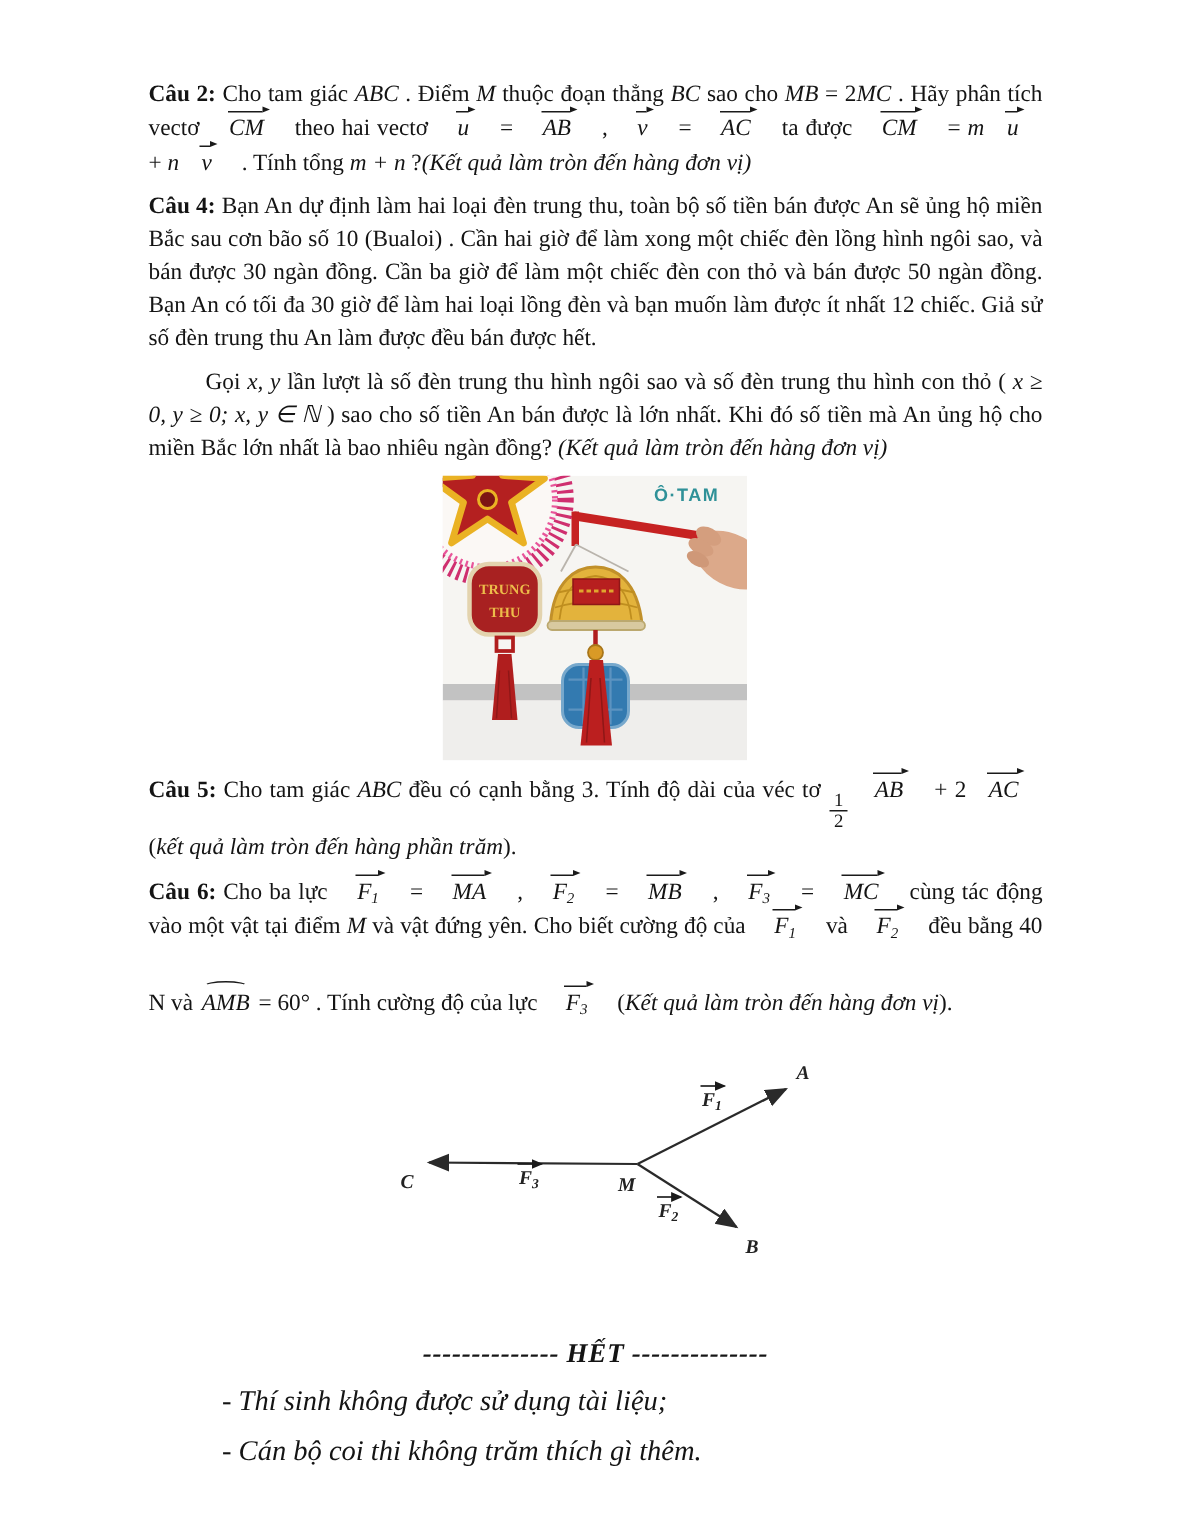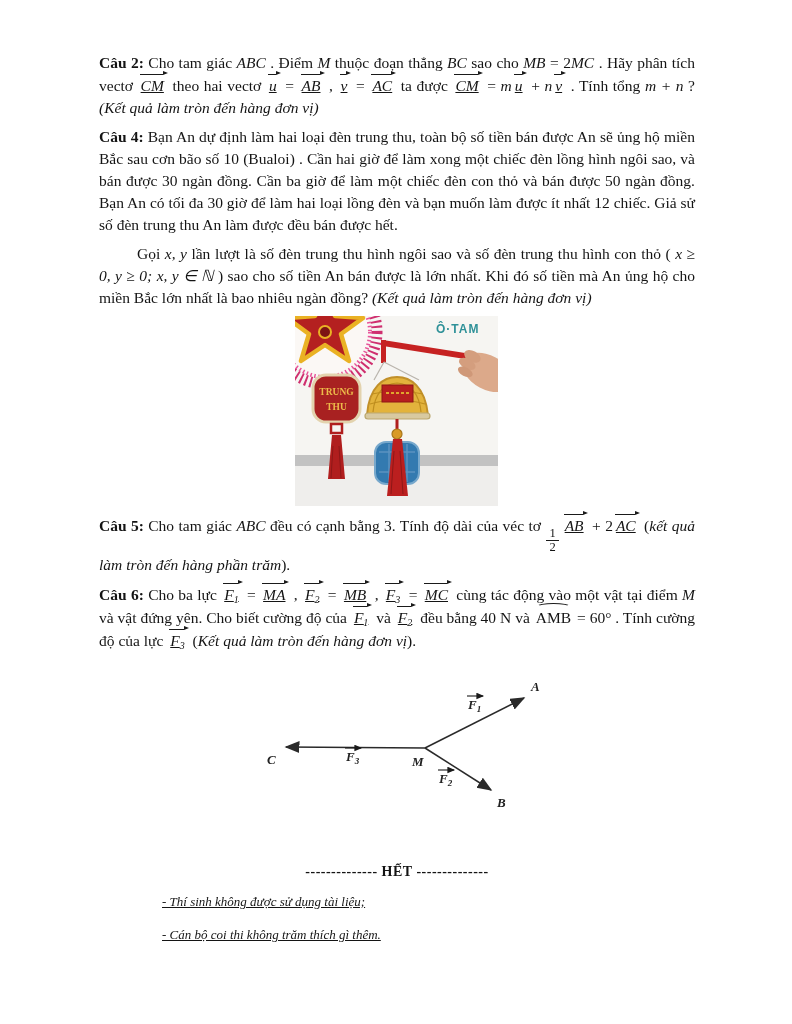--- a/index.html
+++ b/index.html
@@ -7,46 +7,46 @@
   body { width:792px; height:1024px; position:relative; overflow:hidden;
          font-family:"Liberation Serif","DejaVu Serif",serif; color:#141414; }
   .page { position:absolute; left:0; top:0; width:792px; height:1024px; background:#fff; }
   .content { position:absolute; left:99px; top:52px; width:596px; }
 
   p.para { font-size:15.5px; line-height:22px; text-align:justify; margin-bottom:7px; }
   .seg-n { font-style:normal; }
   .seg-b { font-weight:bold; }
   .seg-i { font-style:italic; }
 
-  .seg-v { font-style:italic; position:relative; display:inline-block; padding:1px 3px 0 2px; margin:0 1px;text-decoration:underline; }
+  .seg-v { font-style:italic; position:relative; display:inline-block; padding:1px 3px 0 2px; margin:0 13px; }
   .seg-v::before { content:""; position:absolute; left:1px; right:4px; top:0px; border-top:1.3px solid #1a1a1a; }
   .seg-v::after  { content:""; position:absolute; right:-1px; top:-2.6px; width:0; height:0;
                    border-left:5px solid #1a1a1a; border-top:2.6px solid transparent; border-bottom:2.6px solid transparent; }
   .seg-v sub { font-size:10px; font-style:italic; vertical-align:-3px; line-height:0; }
 
-  .seg-h { position:relative; display:inline-block; padding:1px 2px 0 2px; }
+  .seg-h { font-style:italic; position:relative; display:inline-block; padding:1px 2px 0 2px;margin-top:28px; }
   .seg-h::before { content:""; position:absolute; left:3px; right:3px; top:-3px; height:6px;
                    border-top:1.4px solid #1a1a1a; border-left:1px solid transparent; border-right:1px solid transparent;
                    border-radius:50% 50% 0 0; }
 
   .seg-f { display:inline-flex; flex-direction:column; align-items:center; vertical-align:-6px;
            font-size:12.5px; line-height:13px; margin:0 3px 0 1px; font-style:normal; }
   .seg-f .fnum { border-bottom:1.2px solid #1a1a1a; padding:0 3px; }
   .seg-f .fden { padding:0 3px; }
 
   .indent-first { text-indent:38px;font-family:Liberation Serif, serif; }
 
   .photo-wrap { position:relative; width:203px; height:190px; margin:4px 0 8px 196px; overflow:hidden; }
 
   .diagram-wrap { position:relative; width:330px; height:152px; margin:24px 0 0 141px; }
   .dlbl { font-style:italic; font-weight:bold; font-size:13px; fill:#222; font-family:"Liberation Serif","DejaVu Serif",serif; }
   .dsub { font-size:9px; }
 
-  .het { text-align:center; font-weight:bold; font-size:14px; margin-top:36px; letter-spacing:.5px; }
-  .note { font-style:italic; font-size:13px; margin:11px 0 0 63px; line-height:22px;text-decoration:underline; }
+  .het { text-align:center; font-weight:bold; font-size:18px; margin-top:36px; letter-spacing:.5px;font-style:italic; }
+  .note { font-style:italic; font-size:19px; margin:11px 0 0 49px; line-height:22px; }
 </style>
 </head>
 <body>
 
 <div class="page">
   <div class="content">
 
     <p class="para"><span class="seg-b">Câu 2:</span><span class="seg-n"> Cho tam giác </span><span class="seg-i">ABC</span><span class="seg-n"> . Điểm </span><span class="seg-i">M</span><span class="seg-n"> thuộc đoạn thẳng </span><span class="seg-i">BC</span><span class="seg-n"> sao cho </span><span class="seg-i">MB</span><span class="seg-n"> = 2</span><span class="seg-i">MC</span><span class="seg-n"> . Hãy phân tích vectơ </span><span class="seg-v">CM</span><span class="seg-n"> theo hai vectơ </span><span class="seg-v">u</span><span class="seg-n"> = </span><span class="seg-v">AB</span><span class="seg-n"> , </span><span class="seg-v">v</span><span class="seg-n"> = </span><span class="seg-v">AC</span><span class="seg-n"> ta được </span><span class="seg-v">CM</span><span class="seg-n"> = </span><span class="seg-i">m</span><span class="seg-v">u</span><span class="seg-n"> + </span><span class="seg-i">n</span><span class="seg-v">v</span><span class="seg-n"> . Tính tổng </span><span class="seg-i">m + n</span><span class="seg-n"> ?</span><span class="seg-i">(Kết quả làm tròn đến hàng đơn vị)</span></p>
     <p class="para"><span class="seg-b">Câu 4:</span><span class="seg-n"> Bạn An dự định làm hai loại đèn trung thu, toàn bộ số tiền bán được An sẽ ủng hộ miền Bắc sau cơn bão số 10 (Bualoi) . Cần hai giờ để làm xong một chiếc đèn lồng hình ngôi sao, và bán được 30 ngàn đồng. Cần ba giờ để làm một chiếc đèn con thỏ và bán được 50 ngàn đồng. Bạn An có tối đa 30 giờ để làm hai loại lồng đèn và bạn muốn làm được ít nhất 12 chiếc. Giả sử số đèn trung thu An làm được đều bán được hết.</span></p>
     <p class="para indent-first"><span class="seg-n">Gọi </span><span class="seg-i">x, y</span><span class="seg-n"> lần lượt là số đèn trung thu hình ngôi sao và số đèn trung thu hình con thỏ ( </span><span class="seg-i">x ≥ 0, y ≥ 0; x, y ∈ ℕ</span><span class="seg-n"> ) sao cho số tiền An bán được là lớn nhất. Khi đó số tiền mà An ủng hộ cho miền Bắc lớn nhất là bao nhiêu ngàn đồng? </span><span class="seg-i">(Kết quả làm tròn đến hàng đơn vị)</span></p>

